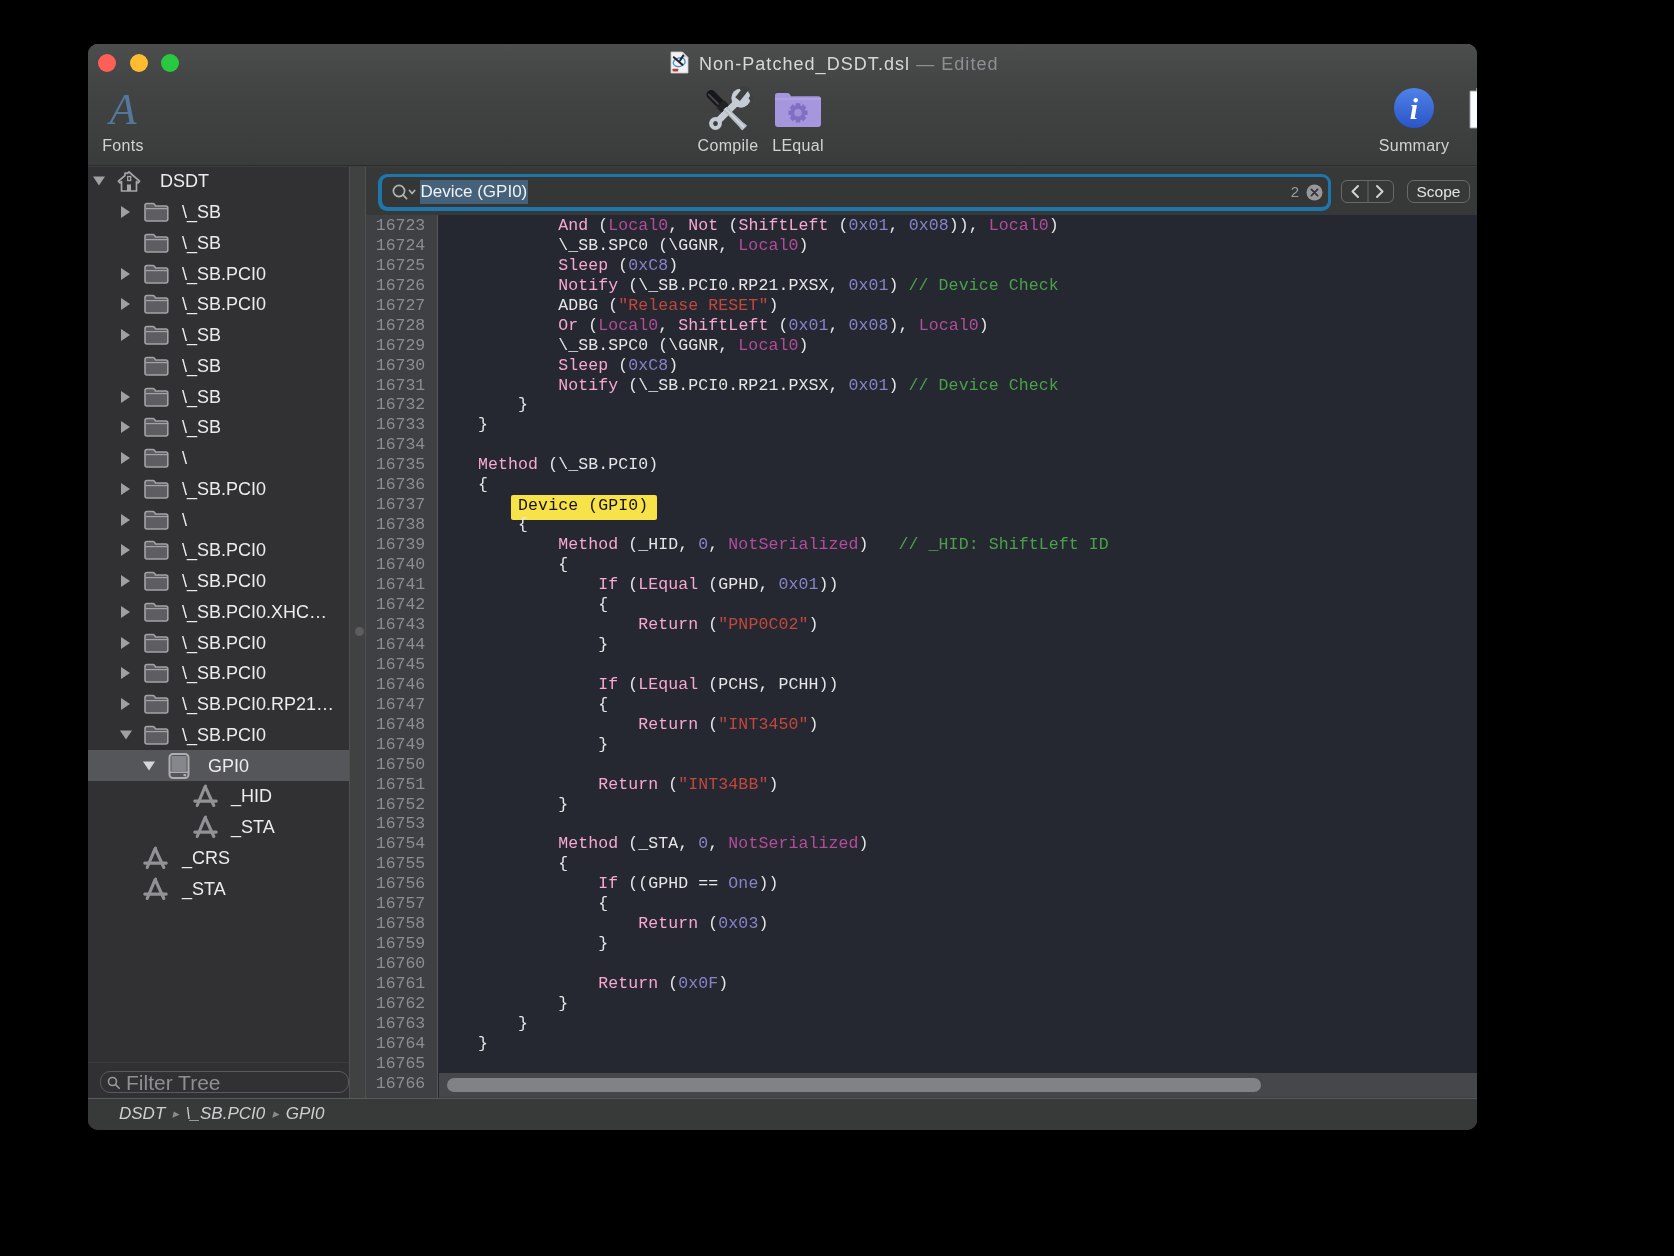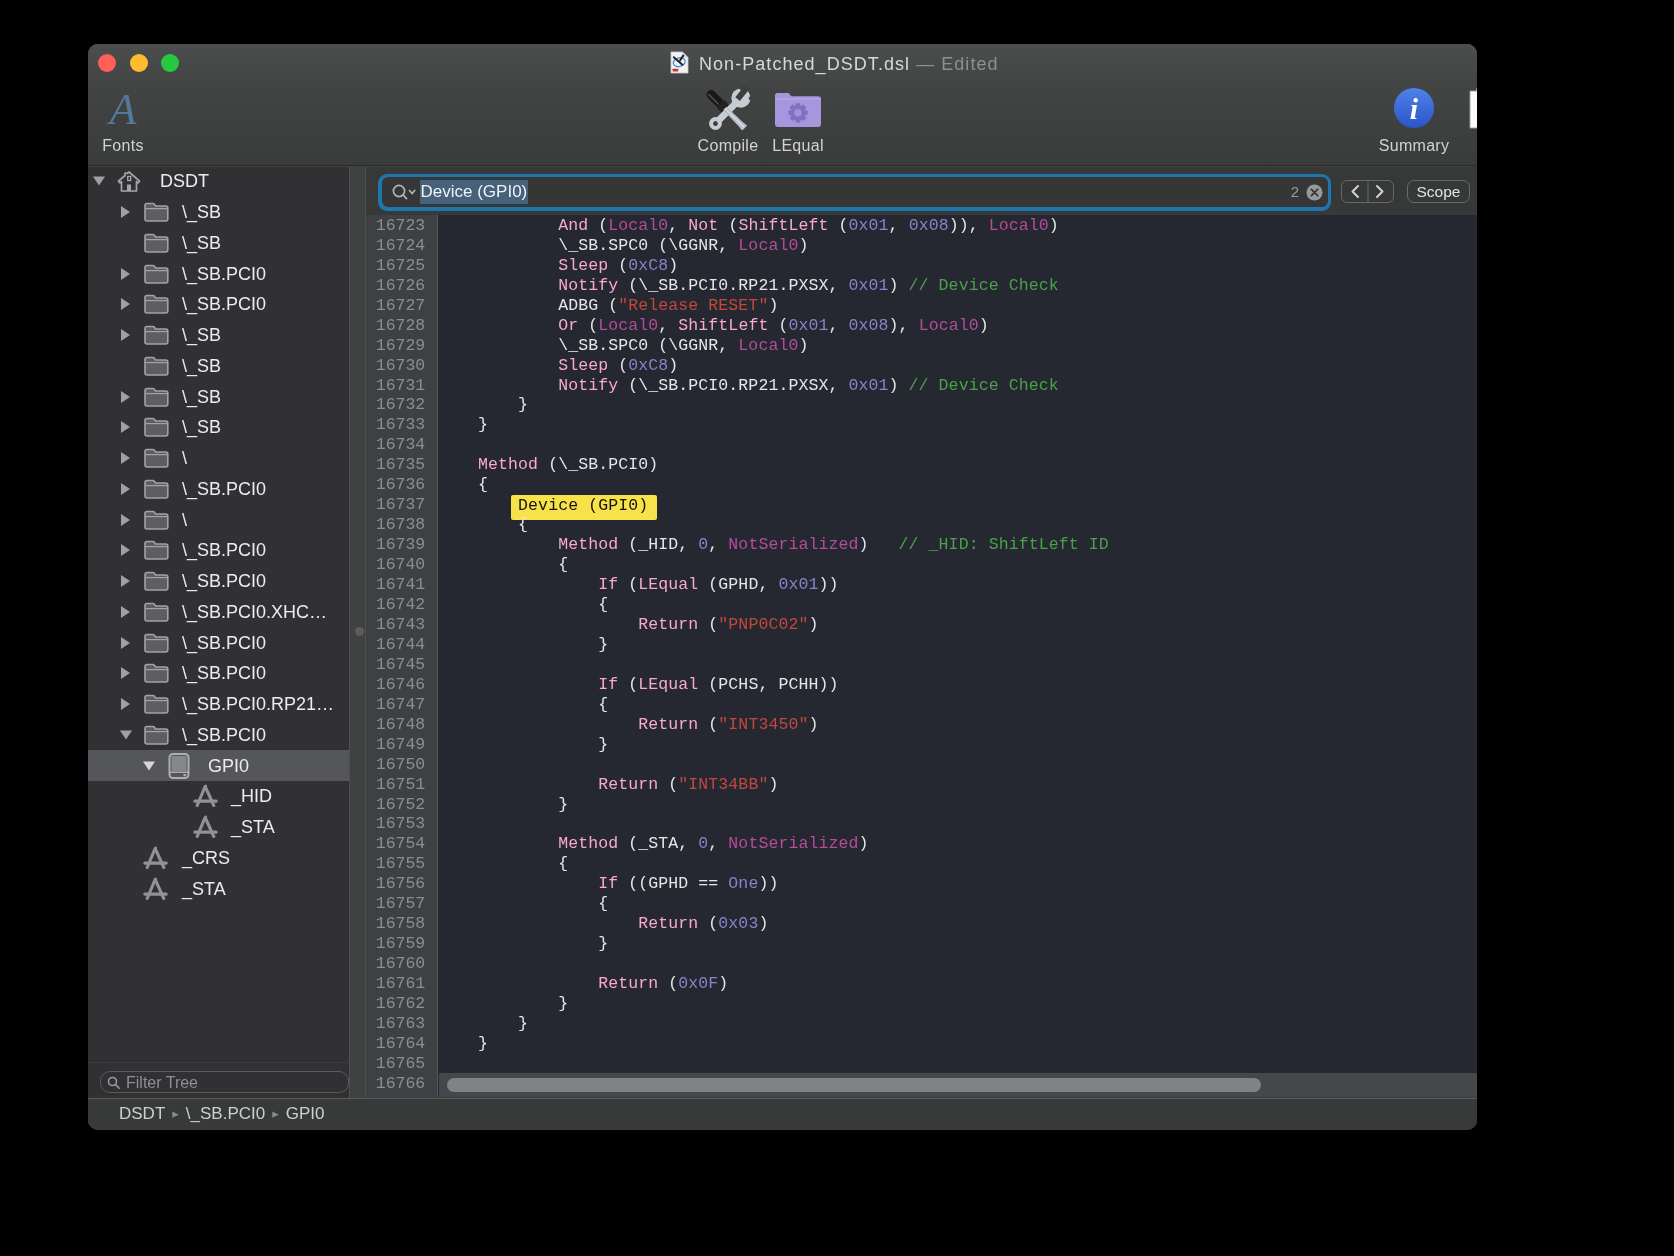--- a/index.html
+++ b/index.html
@@ -38,21 +38,21 @@
   .pathbar .sep{color:#8a8a8e;font-size:13px;vertical-align:1px;padding:0 7px;}
   .row{position:absolute;left:0;width:261px;height:30.7px;color:#ececee;font-size:18px;}
   .row .txt{position:absolute;top:50%;transform:translateY(-50%);white-space:nowrap;}
   .row.sel{background:#55565a;}
   .disc{position:absolute;top:50%;transform:translateY(-50%);width:0;height:0;}
   .disc.r{border-left:9px solid #9fa0a3;border-top:6.5px solid transparent;border-bottom:6.5px solid transparent;}
   .disc.d{border-top:9px solid #9fa0a3;border-left:6.5px solid transparent;border-right:6.5px solid transparent;}
   .icon{position:absolute;top:50%;transform:translateY(-50%);}
   .filter-sep{position:absolute;left:0;top:894.5px;width:261px;height:1px;background:#3c3c3e;}
   .filterbox{position:absolute;left:12px;top:904px;width:249px;height:22px;border:1.5px solid #5a5a5e;
-             border-radius:10px;color:#8f8f93;font-size:16px;}
+             border-radius:10px;color:#8f8f93;font-size:21px;}
   .sfield{position:absolute;left:290px;top:129.5px;width:953px;height:37px;border-radius:9px;
           background:#1f76aa;}
   .sfield .inner{position:absolute;left:3.5px;top:3.5px;right:3.5px;bottom:3.5px;background:#353736;
                  border-radius:6px;}
   .segnav{position:absolute;left:1253px;top:136.3px;width:53px;height:23px;border:1px solid #69696d;
           border-radius:6px;color:#d2d2d5;}
   .donebtn{position:absolute;left:1319px;top:136.3px;width:63px;height:23px;border:1px solid #69696d;
            border-radius:7px;color:#e3e3e5;font-size:15.5px;text-align:center;line-height:21px;}
   .checkbox{position:absolute;left:1394px;top:138.5px;width:21px;height:21px;border-radius:5px;background:#5d5d61;}
   .replbl{position:absolute;left:1422px;top:138px;font-size:17px;color:#e4e4e6;line-height:22px;}
@@ -490,15 +490,15 @@
     }
 </div>
     <div class="hstrip">
         <div class="hthumb"></div>
       </div>
   </div>
   <div class="vtrack">
       <div class="vthumb"></div>
     </div>
   <div class="pathbar">
-    <span style="position:absolute;left:31px;top:5px;">DSDT<span class="sep">▸</span>\_SB.PCI0<span class="sep">▸</span>GPI0</span>
+    <span style="position:absolute;left:31px;top:5px;font-style:italic;">DSDT<span class="sep">▸</span>\_SB.PCI0<span class="sep">▸</span>GPI0</span>
   </div>
 </div>
 
 </body></html>

